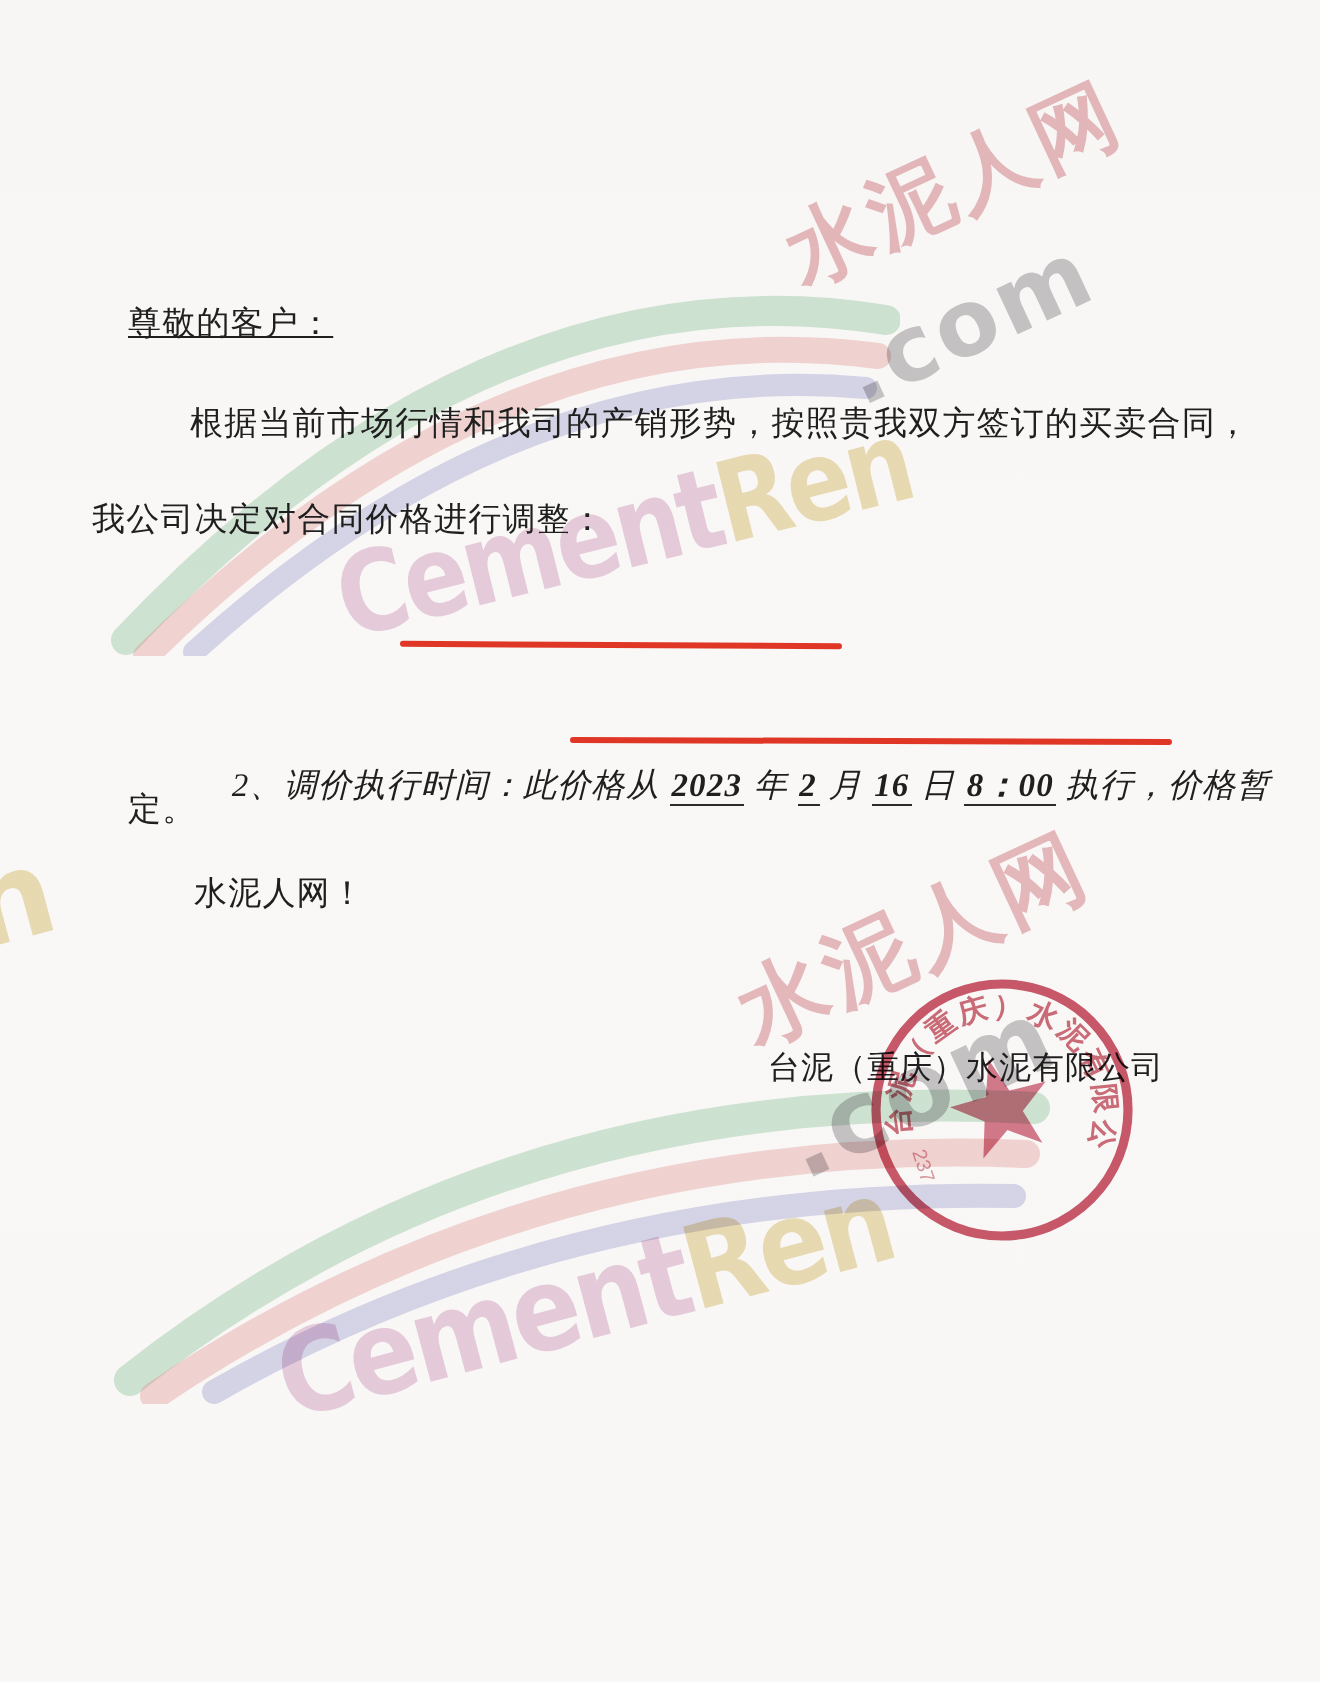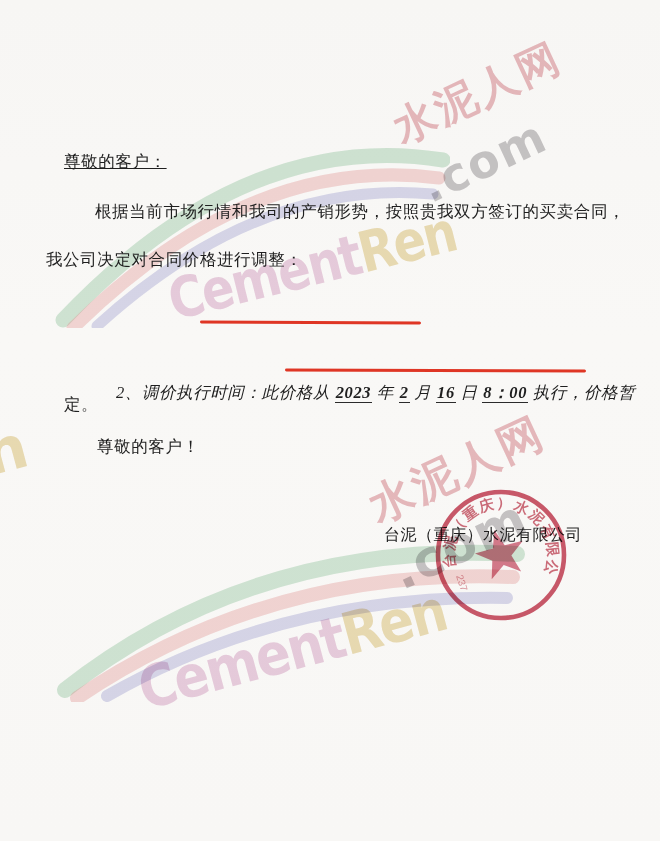--- a/index.html
+++ b/index.html
@@ -85,21 +85,21 @@
 
   <div class="line" style="left:46px;top:248px;">我公司决定对合同价格进行调整：</div>
 
 
   <div class="line" style="left:97px;top:358px;font-style:italic;">
     <span>2、调价执行时间：此价格从 </span><span class="num-u">2023</span><span> 年 </span><span class="num-u">2</span><span> 月 </span><span class="num-u">16</span><span> 日 </span><span class="num-u">8：00</span><span> 执行，价格暂</span>
   </div>
 
   <div class="line" style="left:64px;top:393px;">定。</div>
 
-  <div class="line" style="left:97px;top:435px;">尊敬的客户！</div>
+  <div class="line" style="left:97px;top:435px;">水泥人网！</div>
 
   <div class="line sig" style="left:384px;top:524px;font-size:16px;">台泥（重庆）水泥有限公司</div>
 
 
   <div class="red-ul" style="left:200px;top:321px;width:221px;transform:rotate(0.3deg);"></div>
   <div class="red-ul" style="left:285px;top:369px;width:301px;transform:rotate(0.2deg);"></div>
 
   <svg class="stamp" width="142" height="142" viewBox="0 0 142 142">
     <defs>
       <path id="sealArc" d="M 26.8 87.1 A 47 47 0 1 1 115.2 87.1" fill="none"></path>

